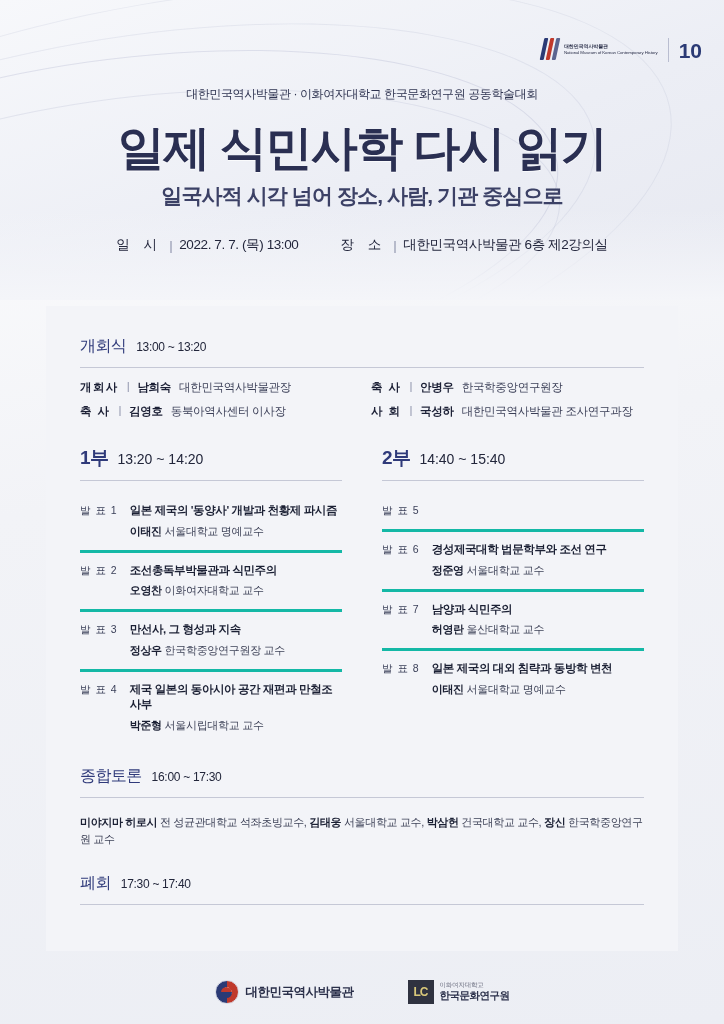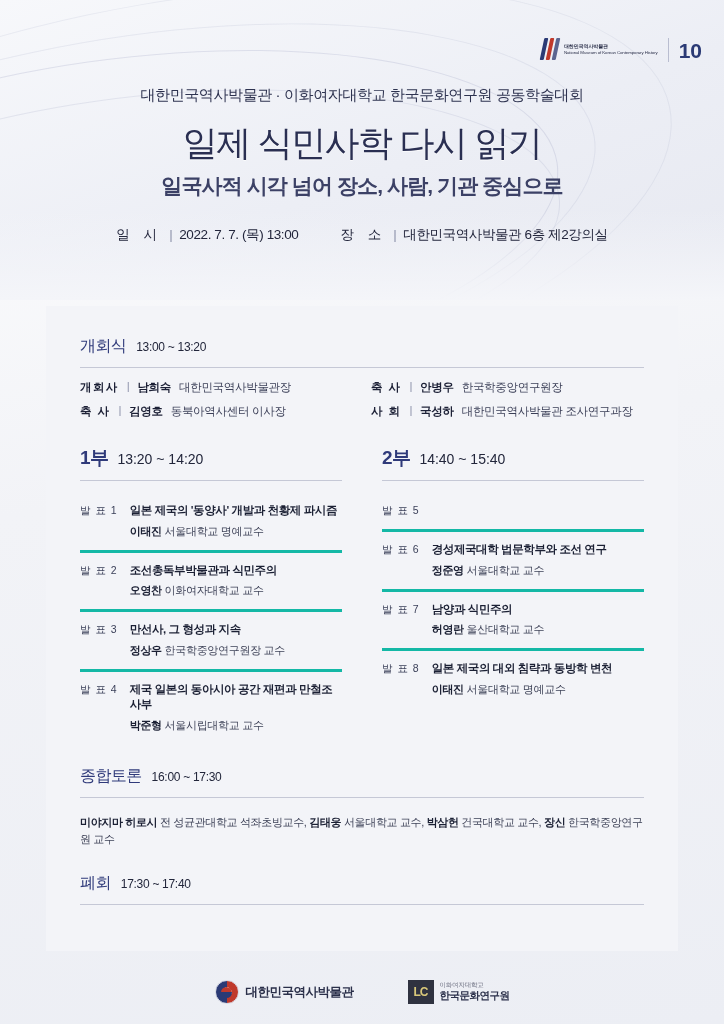--- a/index.html
+++ b/index.html
@@ -104,28 +104,28 @@
   }
 
   
   .hero-inner {
     position: relative;
     z-index: 3;
     text-align: center;
     padding-top: 86px;
   }
   .subhead {
-    font-size: 15px;
+    font-size: 12px;
     color: #2e3350;
     letter-spacing: -0.4px;
     margin-bottom: 20px;
   }
   .title {
-    font-size: 35px;
-    font-weight: normal;
+    font-size: 47px;
+    font-weight: bold;
     letter-spacing: -1.6px;
     color: #2a2f52;
     line-height: 1.05;
     text-shadow: 0 1px 0 rgba(255,255,255,0.7);
   }
   .subtitle {
     margin-top: 10px;
     font-size: 21px;
     font-weight: bold;
     color: #3c4166;

